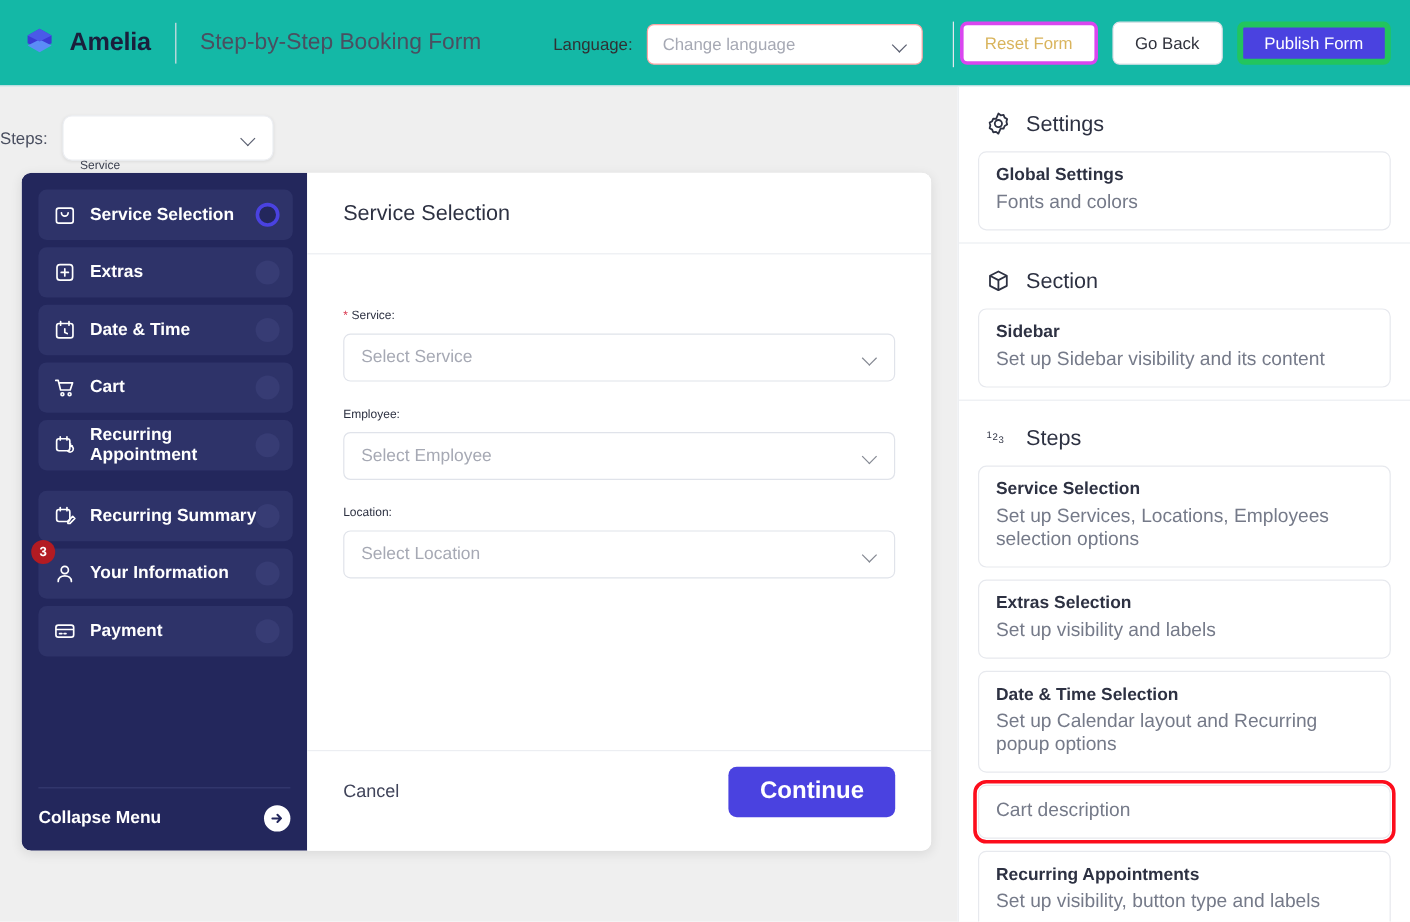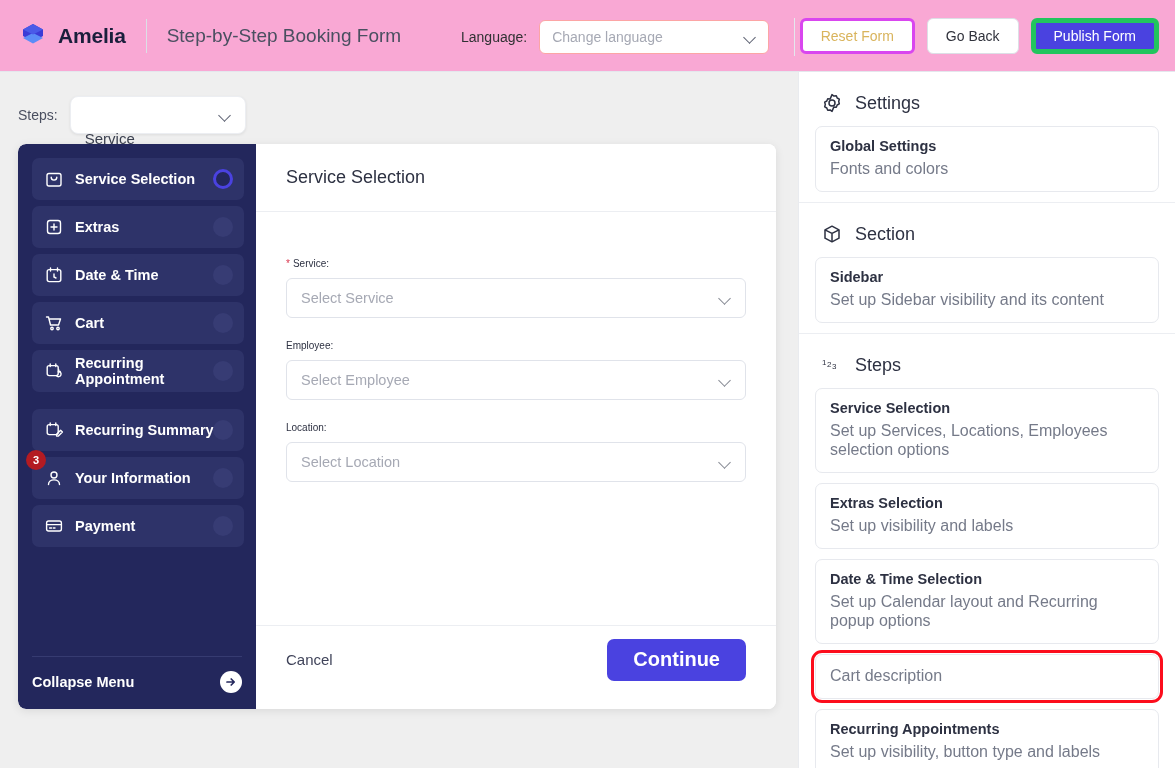--- a/index.html
+++ b/index.html
@@ -7,21 +7,21 @@
     width: 1175px; height: 768px;
     font-family: "Liberation Sans", sans-serif;
     background: #ffffff;
     overflow: hidden;
   }
 
   
   .header {
     position: absolute; top: 0; left: 0;
     width: 1175px; height: 72px;
-    background: #f9a8d4;
+    background: #14b8a6;
     border-bottom: 1px solid #e4e7ed;
     display: flex; align-items: center;
   }
   .brand { display: flex; align-items: center; margin-left: 18px; }
   .brand-logo { width: 30px; height: 30px; position: relative; }
   .brand-name {
     font-size: 21px; font-weight: bold; color: #1a1f3c;
     margin-left: 10px; letter-spacing: -0.2px;
   }
   .brand-divider {
@@ -59,32 +59,32 @@
   .btn-goback { border: 1px solid #dcdfe6; color: #30323c; background: #fff; }
   .btn-publish { background: #4a42e0; color: #fff; border: 5px solid #22c55e; font-weight: normal; }
 
   
   .canvas {
     position: absolute; top: 72px; left: 0;
     width: 798px; height: 696px;
     background: #efefef;
   }
   .steps-bar {
-    position: absolute; top: 24px; left: 18px;
+    position: absolute; top: 24px; left: 0;
     display: flex; align-items: center;
   }
   .steps-label { font-size: 14px; color: #4a4f60; margin-right: 12px; }
   .steps-select {
     width: 176px; height: 38px;
     background: #fff; border: 1px solid #eceef2; border-radius: 8px;
     box-shadow: 0 1px 3px rgba(0,0,0,0.08);
     display: flex; align-items: center; justify-content: space-between;
     padding: 0 14px;
   }
-  .steps-select .val { font-size: 15px; color: #3c4150; margin-top: 46px; }
+  .steps-select .val { font-size: 10px; color: #3c4150; margin-top: 46px; }
 
   .chev {
     width: 12px; height: 12px; position: relative; flex: none;
   }
   .chev::before {
     content: ""; position: absolute; left: 1px; top: 2px;
     width: 8px; height: 8px;
     border-right: 1.6px solid #848892; border-bottom: 1.6px solid #848892;
     transform: rotate(45deg);
   }

